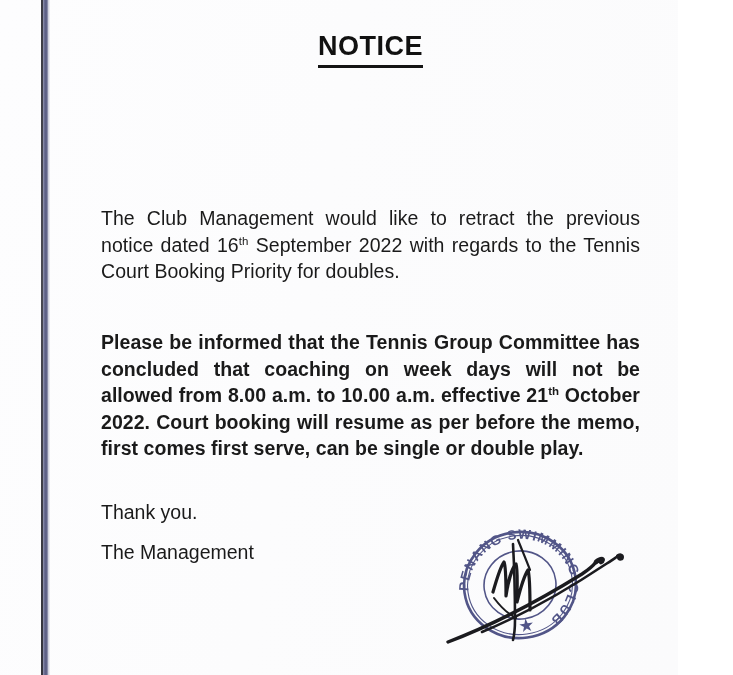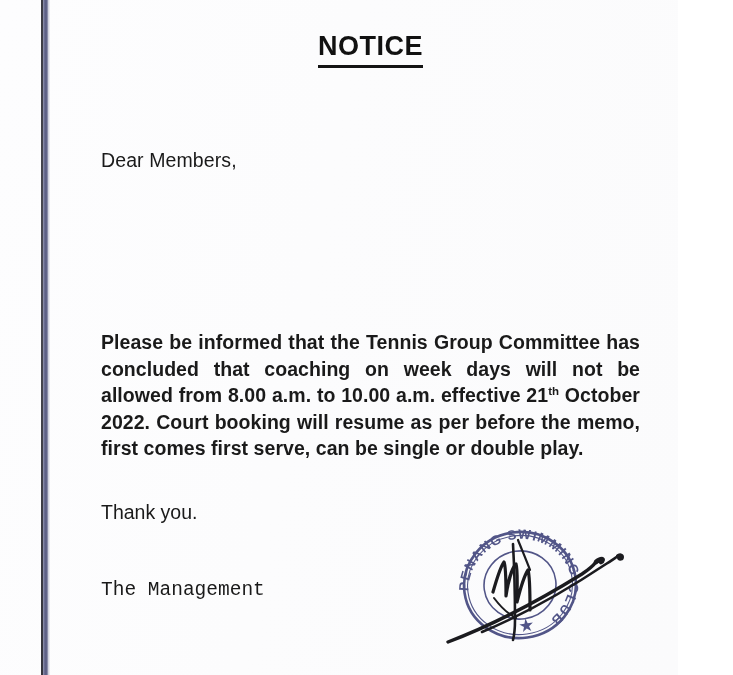--- a/index.html
+++ b/index.html
@@ -122,25 +122,24 @@
     position: absolute;
     left: 0;
     top: 501px;
     font-size: 19.5px;
     white-space: nowrap;
     text-align: right;
   }
   .signoff {
     position: absolute;
     left: 0;
-    top: 577px;
+    top: 539px;
     font-size: 19.5px;
     line-height: 26.5px;
     white-space: nowrap;
-    font-family: Liberation Mono, monospace;
   }
   .signoff sup {
     font-size: 11.5px;
     vertical-align: super;
     line-height: 0;
   }
 
   
   .stamp {
     position: absolute;
@@ -174,22 +173,24 @@
   <div class="edge edge-right-soft"></div>
   <div class="edge edge-right-band"></div>
   <div class="edge edge-right-dark"></div>
 
   <div class="content">
 
     <div class="doc-title">
       <span class="rule">NOTICE</span>
     </div>
 
-    <div class="salutation">Dear Members,</div>
-
+
+    <div class="para para-1">
+      <span>The Club Management would like to retract the previous notice dated 16</span><sup>th</sup><span> September 2022 with regards to the Tennis Court Booking Priority for doubles.</span>
+    </div>
 
     <div class="para para-2">
       <span>Please be informed that the Tennis Group Committee has concluded that coaching on week days will not be allowed from 8.00 a.m. to 10.00 a.m. effective 21</span><sup>th</sup><span> October 2022. Court booking will resume as per before the memo, first comes first serve, can be single or double play.</span>
     </div>
 
     <div class="thanks">Thank you.</div>
 
     <div class="signoff">
       <div>The Management</div>
     </div>

